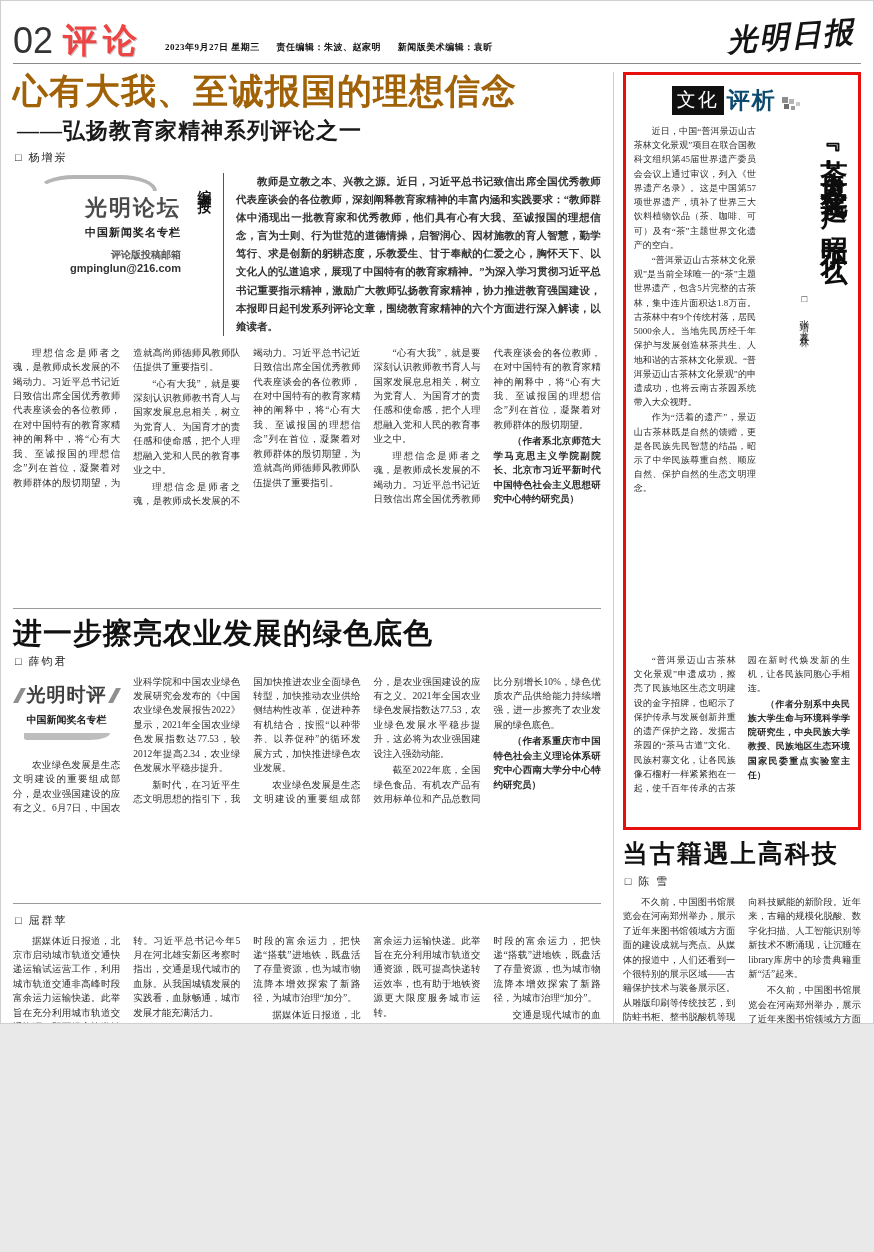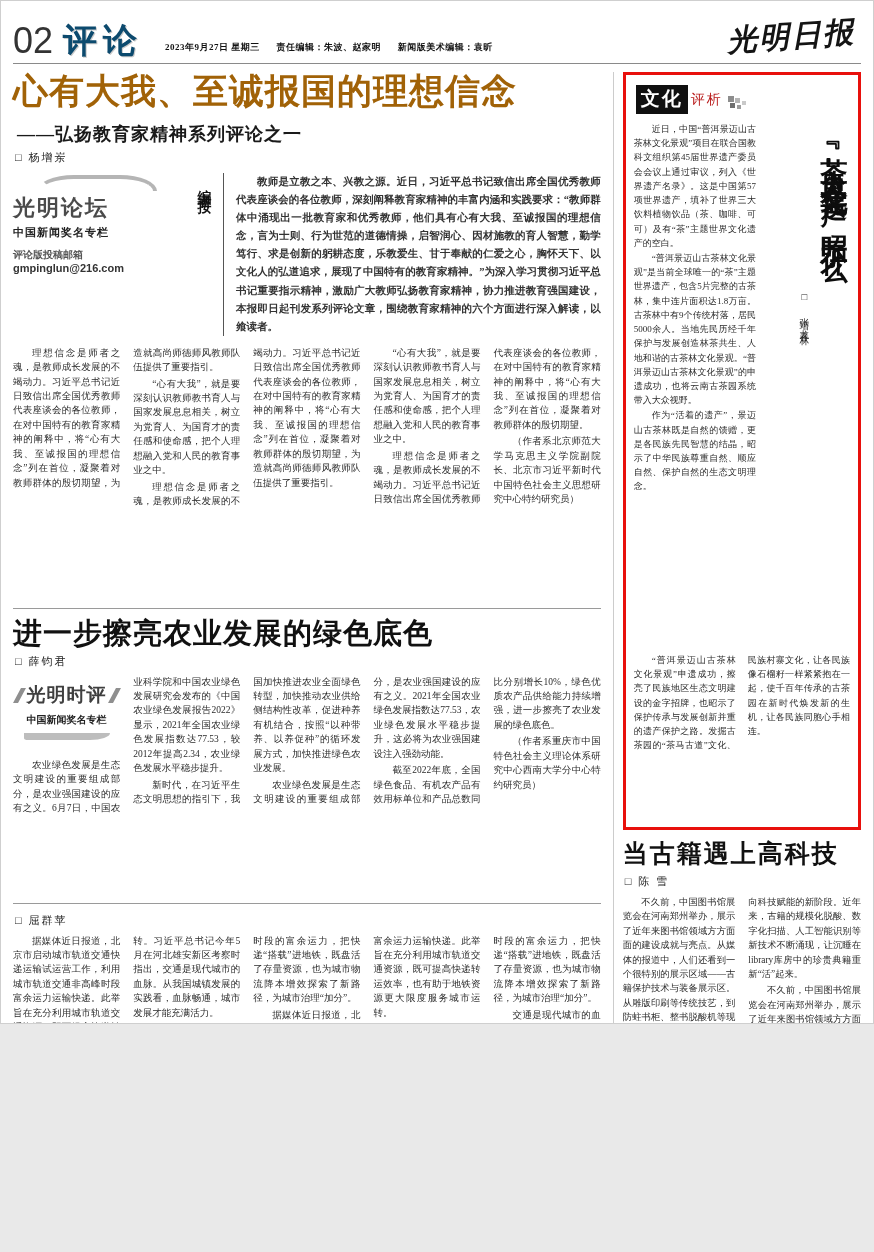--- a/index.html
+++ b/index.html
@@ -6,45 +6,45 @@
   html,body { background:#e9e9e9; }
   .page {
     position:relative; width:874px; height:1024px; margin:0 auto;
     background:#ffffff; border:1px solid #cfcfcf; overflow:hidden;
     padding:10px 12px 6px 12px;
     font-family:"Liberation Serif", serif; color:#222;
   }
   
   .hdr { display:flex; align-items:flex-end; height:46px; }
   .hdr .pageno { font-family:"Liberation Sans",sans-serif; font-size:36px; font-weight:400; color:#333; line-height:0.9; }
-  .hdr .section { font-size:34px; font-weight:bold; color:#0c4a6e; letter-spacing:6px; margin-left:10px; line-height:0.9;
+  .hdr .section { font-size:34px; font-weight:bold; color:#ef4444; letter-spacing:6px; margin-left:10px; line-height:0.9;
                   text-shadow:1px 1px 0 #c9c9c9; }
   .hdr .meta { font-size:9px; font-weight:bold; color:#111; margin-left:22px; padding-bottom:3px; letter-spacing:0.5px; }
   .hdr .meta span { margin-right:14px; }
   .hdr .masthead { margin-left:auto; font-family:"DejaVu Serif",serif; font-style:italic; font-weight:bold;
                    font-size:30px; color:#141414; transform:rotate(-4deg); padding-right:6px; letter-spacing:2px; }
   .hdr-rule { border:none; border-top:1px solid #8a8a8a; margin:6px 0 8px 0; }
 
   
   .shell { display:flex; gap:12px; }
   .col-left { width:592px; }
   .col-right { width:250px; border-left:1px solid #cccccc; padding-left:9px; }
 
   
   .art-rule { border:none; border-top:1px solid #9a9a9a; margin:10px 0 9px 0; }
   .byline { font-size:11px; color:#222; margin:4px 0 6px 2px; letter-spacing:2px; }
   .bodycols { text-align:justify; font-size:9.5px; line-height:1.52; color:#2b2b2b; overflow:hidden; }
   .bodycols p { text-indent:2em; margin-bottom:2px; }
-  .bodycols p.attr { font-weight:normal; text-indent:2em; }
+  .bodycols p.attr { font-weight:bold; text-indent:2em; }
 
   
   .a1-title { font-size:35px; font-weight:bold; color:#a16207; letter-spacing:1px; line-height:1.15; }
-  .a1-sub { font-size:18px; font-weight:bold; color:#1a1a1a; margin:10px 0 2px 4px; letter-spacing:1px; }
+  .a1-sub { font-size:22px; font-weight:bold; color:#1a1a1a; margin:4px 0 2px 4px; letter-spacing:1px; }
   .noterow { display:flex; margin:8px 0 10px 0; align-items:stretch; }
-  .forumbox { width:168px; text-align:left; padding-top:2px; }
+  .forumbox { width:168px; text-align:right; padding-top:2px; }
   .arc { width:120px; height:16px; margin:0 auto 2px auto; border:4px solid #b5b5b5; border-bottom:none;
          border-radius:60px 60px 0 0 / 26px 26px 0 0; border-left-color:transparent; }
   .forum-title { font-family:"Liberation Sans",sans-serif; font-size:22px; font-weight:bold; color:#4a4a4a; letter-spacing:2px; }
   .forum-sub { font-family:"Liberation Sans",sans-serif; font-size:11px; font-weight:bold; color:#222; margin-top:2px; letter-spacing:1px; }
   .forum-mail-label { font-size:10px; font-weight:bold; color:#555; margin-top:8px; }
   .forum-mail { font-family:"Liberation Sans",sans-serif; font-size:11px; font-weight:bold; color:#333; }
   .ednote-label { writing-mode:vertical-rl; font-size:14px; font-weight:bold; color:#111; letter-spacing:6px;
                   margin:0 10px 0 14px; padding-top:4px; }
   .ednote-divider { width:0; border-left:1px solid #555; margin-right:12px; }
   .ednote-text { flex:1; font-size:10.5px; line-height:1.72; font-weight:600; color:#333; text-align:justify; text-indent:2em; }
@@ -57,22 +57,22 @@
   .sheping-box { break-inside:avoid; text-align:center; margin:2px 0 10px 0; padding:4px 0 8px 0; }
   .sp-row { display:flex; align-items:center; justify-content:center; gap:5px; }
   .tick { display:inline-block; width:5px; height:15px; background:#8f8f8f; transform:skewX(-28deg); }
   .sp-title { font-family:"Liberation Sans",sans-serif; font-size:19px; font-weight:bold; color:#3f3f3f; letter-spacing:1px; }
   .sp-sub { font-family:"Liberation Sans",sans-serif; font-size:10px; font-weight:bold; color:#222; margin-top:3px; }
   .sp-swoosh { width:86px; height:7px; margin:5px auto 0 auto; background:#bdbdbd; border-radius:0 0 40px 8px / 0 0 14px 4px; }
 
   
   .redbox { border:3px solid #e8100c; padding:8px 8px 6px 8px; height:758px; display:flex; flex-direction:column; }
   .kicker { display:flex; align-items:center; gap:3px; margin:2px 0 8px 2px; }
-  .kicker-black { background:#101010; color:#fff; font-size:19px; font-weight:bold; padding:1px 5px 2px 5px; letter-spacing:2px; }
-  .kicker-rest { font-size:14px; font-weight:normal; color:#b91c1c; letter-spacing:2px; }
+  .kicker-black { background:#101010; color:#fff; font-size:19px; font-weight:normal; padding:1px 5px 2px 5px; letter-spacing:2px;margin-left:36px; }
+  .kicker-rest { font-size:23px; font-weight:bold; color:#0c4a6e; letter-spacing:2px; }
   .pixicon { margin-left:2px; margin-top:8px; }
   .rb-top { display:flex; flex:1; min-height:0; }
   .rb-text { flex:1; font-size:9px; line-height:1.58; text-align:justify; color:#2b2b2b; overflow:hidden; padding-right:6px; }
   .rb-text p { text-indent:2em; margin-bottom:1px; }
   .rb-vert { width:88px; display:flex; justify-content:flex-end; }
   .rb-vtitle-wrap { writing-mode:vertical-rl; display:flex; }
   .rb-vtitle { font-size:27px; font-weight:bold; color:#0d0d0d; letter-spacing:5px; line-height:1.25; padding-top:10px; }
   .rb-vby { writing-mode:vertical-rl; font-size:9.5px; color:#222; letter-spacing:3px; margin-top:170px; margin-right:6px; }
   .rb-bottom { column-count:2; column-gap:12px; font-size:9px; line-height:1.58; text-align:justify; color:#2b2b2b;
                height:168px; overflow:hidden; margin-top:6px; }
@@ -196,20 +196,21 @@
           <div class="rb-vert">
             <div class="rb-vby">□ 张瑨  龙春林</div>
             <div class="rb-vtitle-wrap">
               <div class="rb-vtitle">『茶』入世界文化遗产，昭示了什么</div>
             </div>
           </div>
         </div>
 
         <div class="rb-bottom">
             <p>“普洱景迈山古茶林文化景观”申遗成功，擦亮了民族地区生态文明建设的金字招牌，也昭示了保护传承与发展创新并重的遗产保护之路。发掘古茶园的“茶马古道”文化、民族村寨文化，让各民族像石榴籽一样紧紧抱在一起，使千百年传承的古茶园在新时代焕发新的生机，让各民族同胞心手相连。</p>
+            <p class="attr">（作者分别系中央民族大学生命与环境科学学院研究生，中央民族大学教授、民族地区生态环境国家民委重点实验室主任）</p>
           </div>
       </div>
 
       <div class="books">
         <div class="bk-title">当古籍遇上高科技</div>
         <div class="byline">□  陈  雪</div>
         <div class="bk-body">
             <p>不久前，中国图书馆展览会在河南郑州举办，展示了近年来图书馆领域方方面面的建设成就与亮点。从媒体的报道中，人们还看到一个很特别的展示区域——古籍保护技术与装备展示区。从雕版印刷等传统技艺，到防蛀书柜、整书脱酸机等现代设备，展览不仅展示了传统书籍的印刷装帧技艺，也介绍了最新的国际前沿新技术，将古籍保护与许多“硬核”科技联系在一起。</p>
             <p>随着科技的发展，古籍保护已从传统的人工修复走向科技赋能的新阶段。近年来，古籍的规模化脱酸、数字化扫描、人工智能识别等新技术不断涌现，让沉睡在library库房中的珍贵典籍重新“活”起来。</p>
             <p>不久前，中国图书馆展览会在河南郑州举办，展示了近年来图书馆领域方方面面的建设成就与亮点。从雕版印刷等传统技艺，到防蛀书柜、整书脱酸机等现代设备，展览将古籍保护与许多“硬核”科技联系在一起，让人们看到古籍保护事业的新气象。</p>

